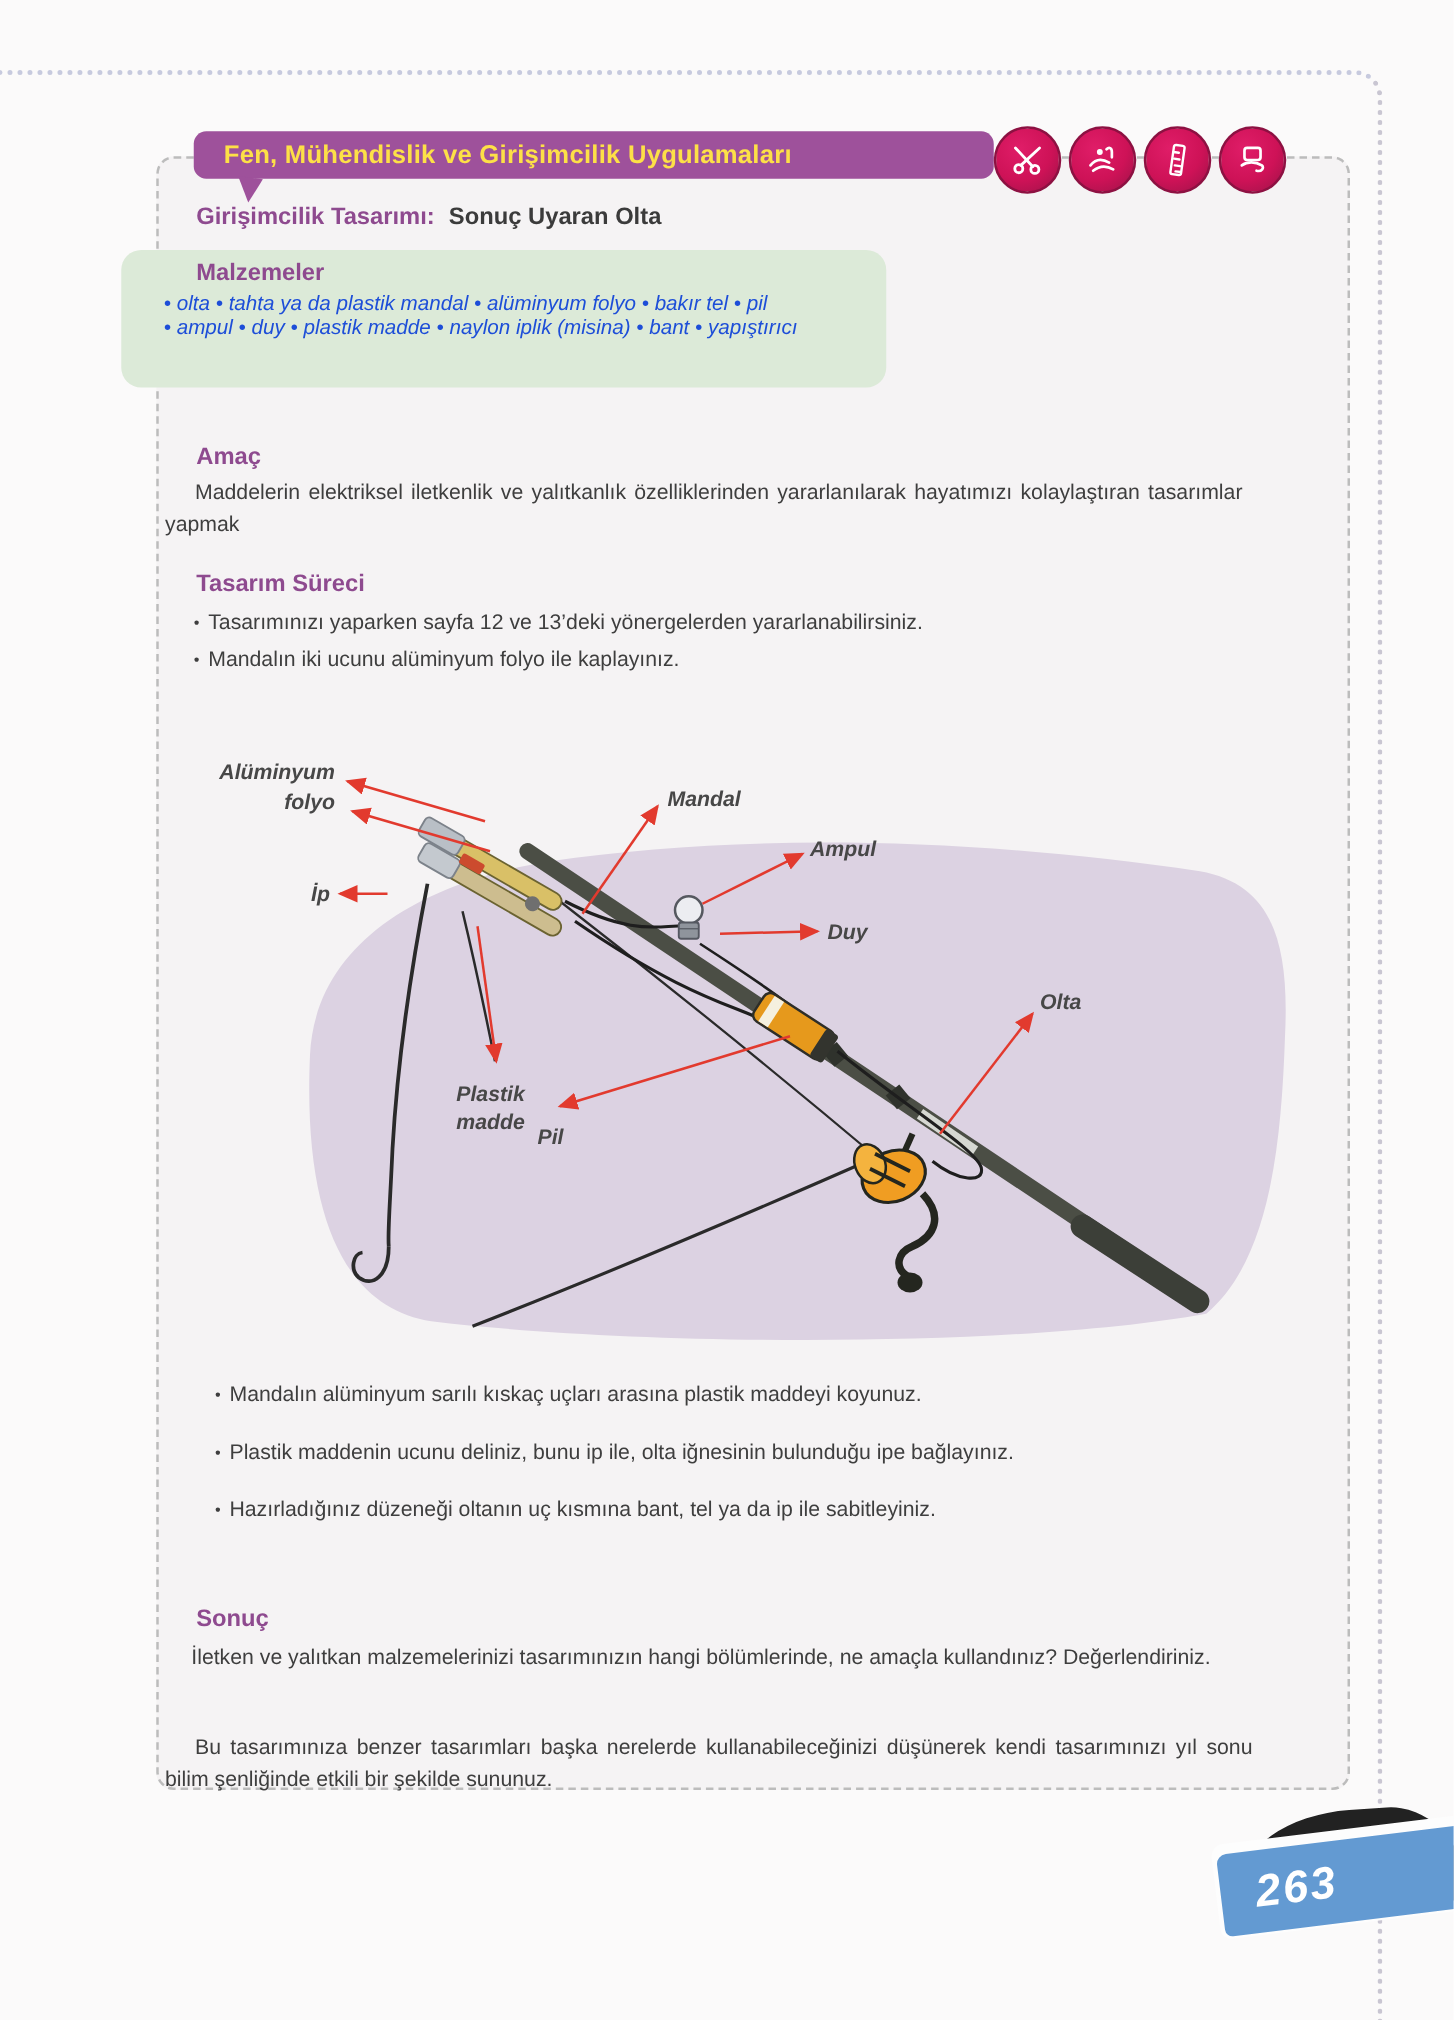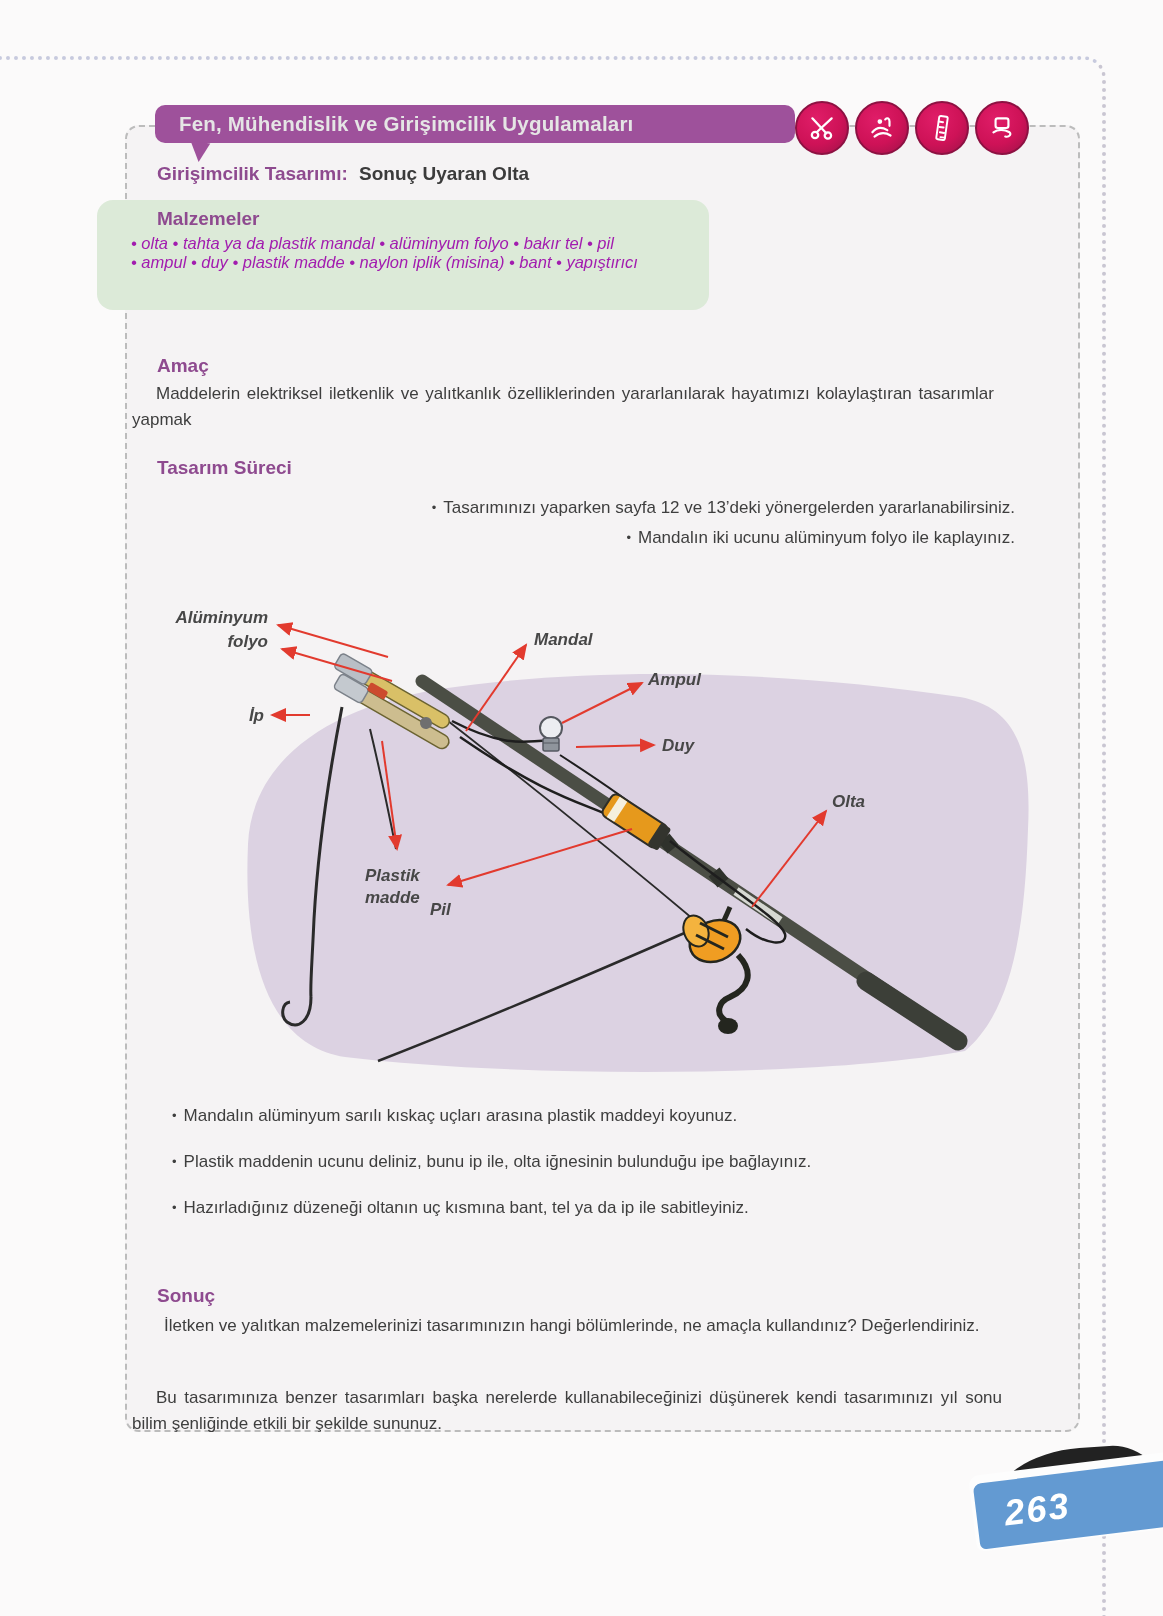--- a/index.html
+++ b/index.html
@@ -7,46 +7,46 @@
         font-family:"Liberation Sans", sans-serif;color:#3e3e3e;}
   
   .dotted-frame{position:absolute;top:56px;left:-8px;width:1110px;height:1600px;
         border-top:4px dotted #c7cade;border-right:4px dotted #c9c6d2;
         border-top-right-radius:22px;pointer-events:none;}
   
   .panel{position:absolute;left:125px;top:125px;width:955px;height:1307px;
         background:#f5f3f4;border:2px dashed #bcbcbc;border-radius:14px;box-sizing:border-box;}
   
   .banner{position:absolute;left:28px;top:-22px;width:640px;height:38px;background:#9e519b;
-        border-radius:10px;color:#e5e5e5;font-weight:bold;font-size:20.5px;line-height:38px;
+        border-radius:10px;color:#fde047;font-weight:bold;font-size:20.5px;line-height:38px;
         padding-left:24px;box-sizing:border-box;letter-spacing:.2px;}
   .banner-tail{position:absolute;left:62px;top:15px;width:0;height:0;
         border-left:11px solid transparent;border-right:9px solid transparent;
         border-top:20px solid #9e519b;transform:rotate(8deg);}
   
   .icon-row{position:absolute;left:668px;top:-26px;display:flex;gap:6px;}
   .cicon{width:54px;height:54px;border-radius:50%;
         background:radial-gradient(circle at 38% 32%, #e01d68 0%, #ce1257 55%, #9c1348 100%);
         border:2px solid #8d1142;display:flex;align-items:center;justify-content:center;box-sizing:border-box;}
   .cicon svg{display:block;}
   
   .subtitle{position:absolute;left:30px;top:36px;font-size:19px;font-weight:bold;}
   .subtitle .lbl{color:#8e4a8f;}
   .subtitle .ttl{color:#3b3b3b;margin-left:6px;}
   
   .materials{position:absolute;left:-30px;top:73px;width:612px;height:110px;background:#dcead8;
         border-radius:16px;box-sizing:border-box;padding:8px 14px 8px 34px;}
   .materials h3{margin:0 0 4px 26px;color:#8e4a8f;font-size:19px;}
-  .materials p{margin:0 0;font-style:italic;font-size:16.5px;color:#a21caf;}
+  .materials p{margin:0 0;font-style:italic;font-size:16.5px;color:#1d4ed8;}
   
   h3.sec{position:absolute;margin:0;color:#8e4a8f;font-size:19px;font-weight:bold;}
   .para{position:absolute;font-size:17px;line-height:26px;text-align:justify;margin:0;}
   .indent{text-indent:24px;}
   .blist{position:absolute;font-size:17px;}
-  .blist p{margin:12px 0 12px 0;line-height:18px;text-align:right;}
+  .blist p{margin:2px 0 12px 0;line-height:18px;}
   .steps p{margin:16px;line-height:30px;text-indent:24px;text-align:justify;}
   .mk{font-size:13px;margin-right:7px;vertical-align:1px;color:#3e3e3e;}
   
   .diagram{position:absolute;left:3px;top:462px;}
   .diagram text{font-family:"Liberation Sans", sans-serif;font-style:italic;font-weight:bold;
         fill:#474747;font-size:17px;}
   
   .curl{position:absolute;left:992px;top:1448px;width:180px;height:78px;background:#222222;
         border-radius:90px 60px 0 0 / 55px 70px 0 0;transform:rotate(-4deg);}
   .ribbon-white{position:absolute;left:972px;top:1464px;width:200px;height:76px;background:#fdfdfd;
@@ -207,21 +207,21 @@
       <text x="300" y="326">Pil</text>
     </svg>
 
     <div class="blist steps" style="left:5px;top:958px;width:878px;">
       <p><span class="mk">•</span><span>Mandalın alüminyum sarılı kıskaç uçları arasına plastik maddeyi koyunuz.</span></p>
       <p><span class="mk">•</span><span>Plastik maddenin ucunu deliniz, bunu ip ile, olta iğnesinin bulunduğu ipe bağlayınız.</span></p>
       <p><span class="mk">•</span><span>Hazırladığınız düzeneği oltanın uç kısmına bant, tel ya da ip ile sabitleyiniz.</span></p>
     </div>
 
     <h3 class="sec" style="left:30px;top:1158px;">Sonuç</h3>
-    <p class="para indent" style="left:13px;top:1186px;width:870px;">İletken ve yalıtkan malzemelerinizi tasarımınızın hangi bölümlerinde, ne amaçla kullandınız? Değerlendiriniz.</p>
+    <p class="para indent" style="left:2px;top:1186px;width:870px;">İletken ve yalıtkan malzemelerinizi tasarımınızın hangi bölümlerinde, ne amaçla kullandınız? Değerlendiriniz.</p>
     <p class="para indent" style="left:5px;top:1258px;width:870px;">Bu tasarımınıza benzer tasarımları başka nerelerde kullanabileceğinizi düşünerek kendi tasarımınızı yıl sonu bilim şenliğinde etkili bir şekilde sununuz.</p>
 
   </div>
 
   <div class="curl"></div>
   <div class="ribbon-white"></div>
   <div class="ribbon">
     <span class="num">263</span>
   </div>
 

